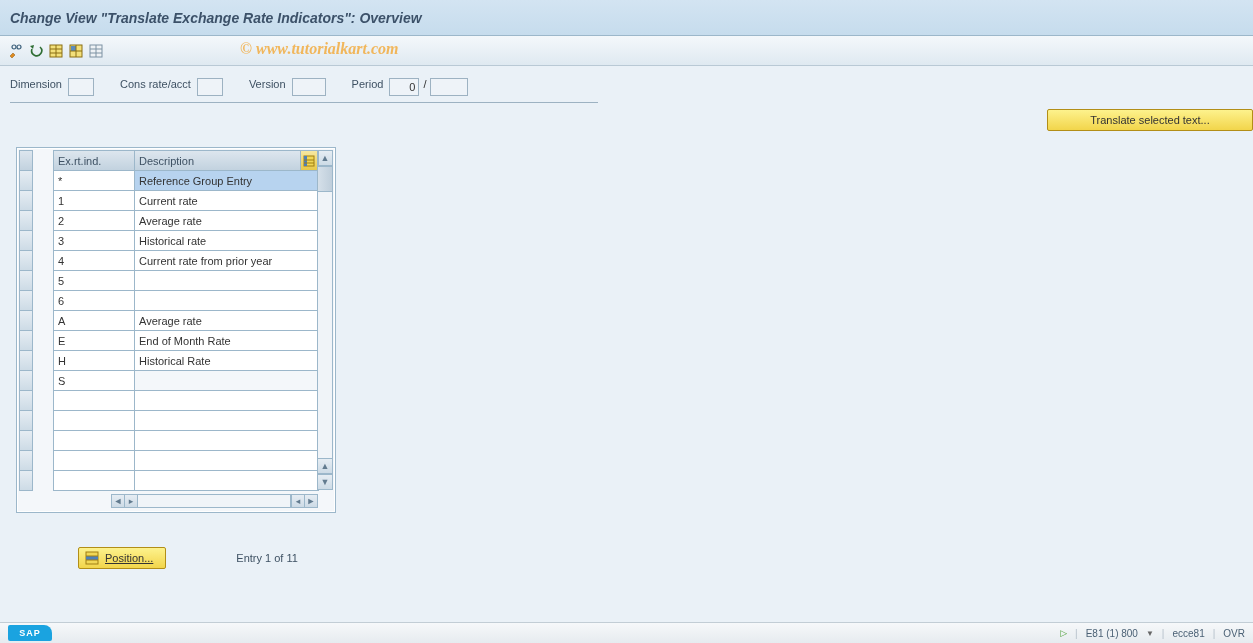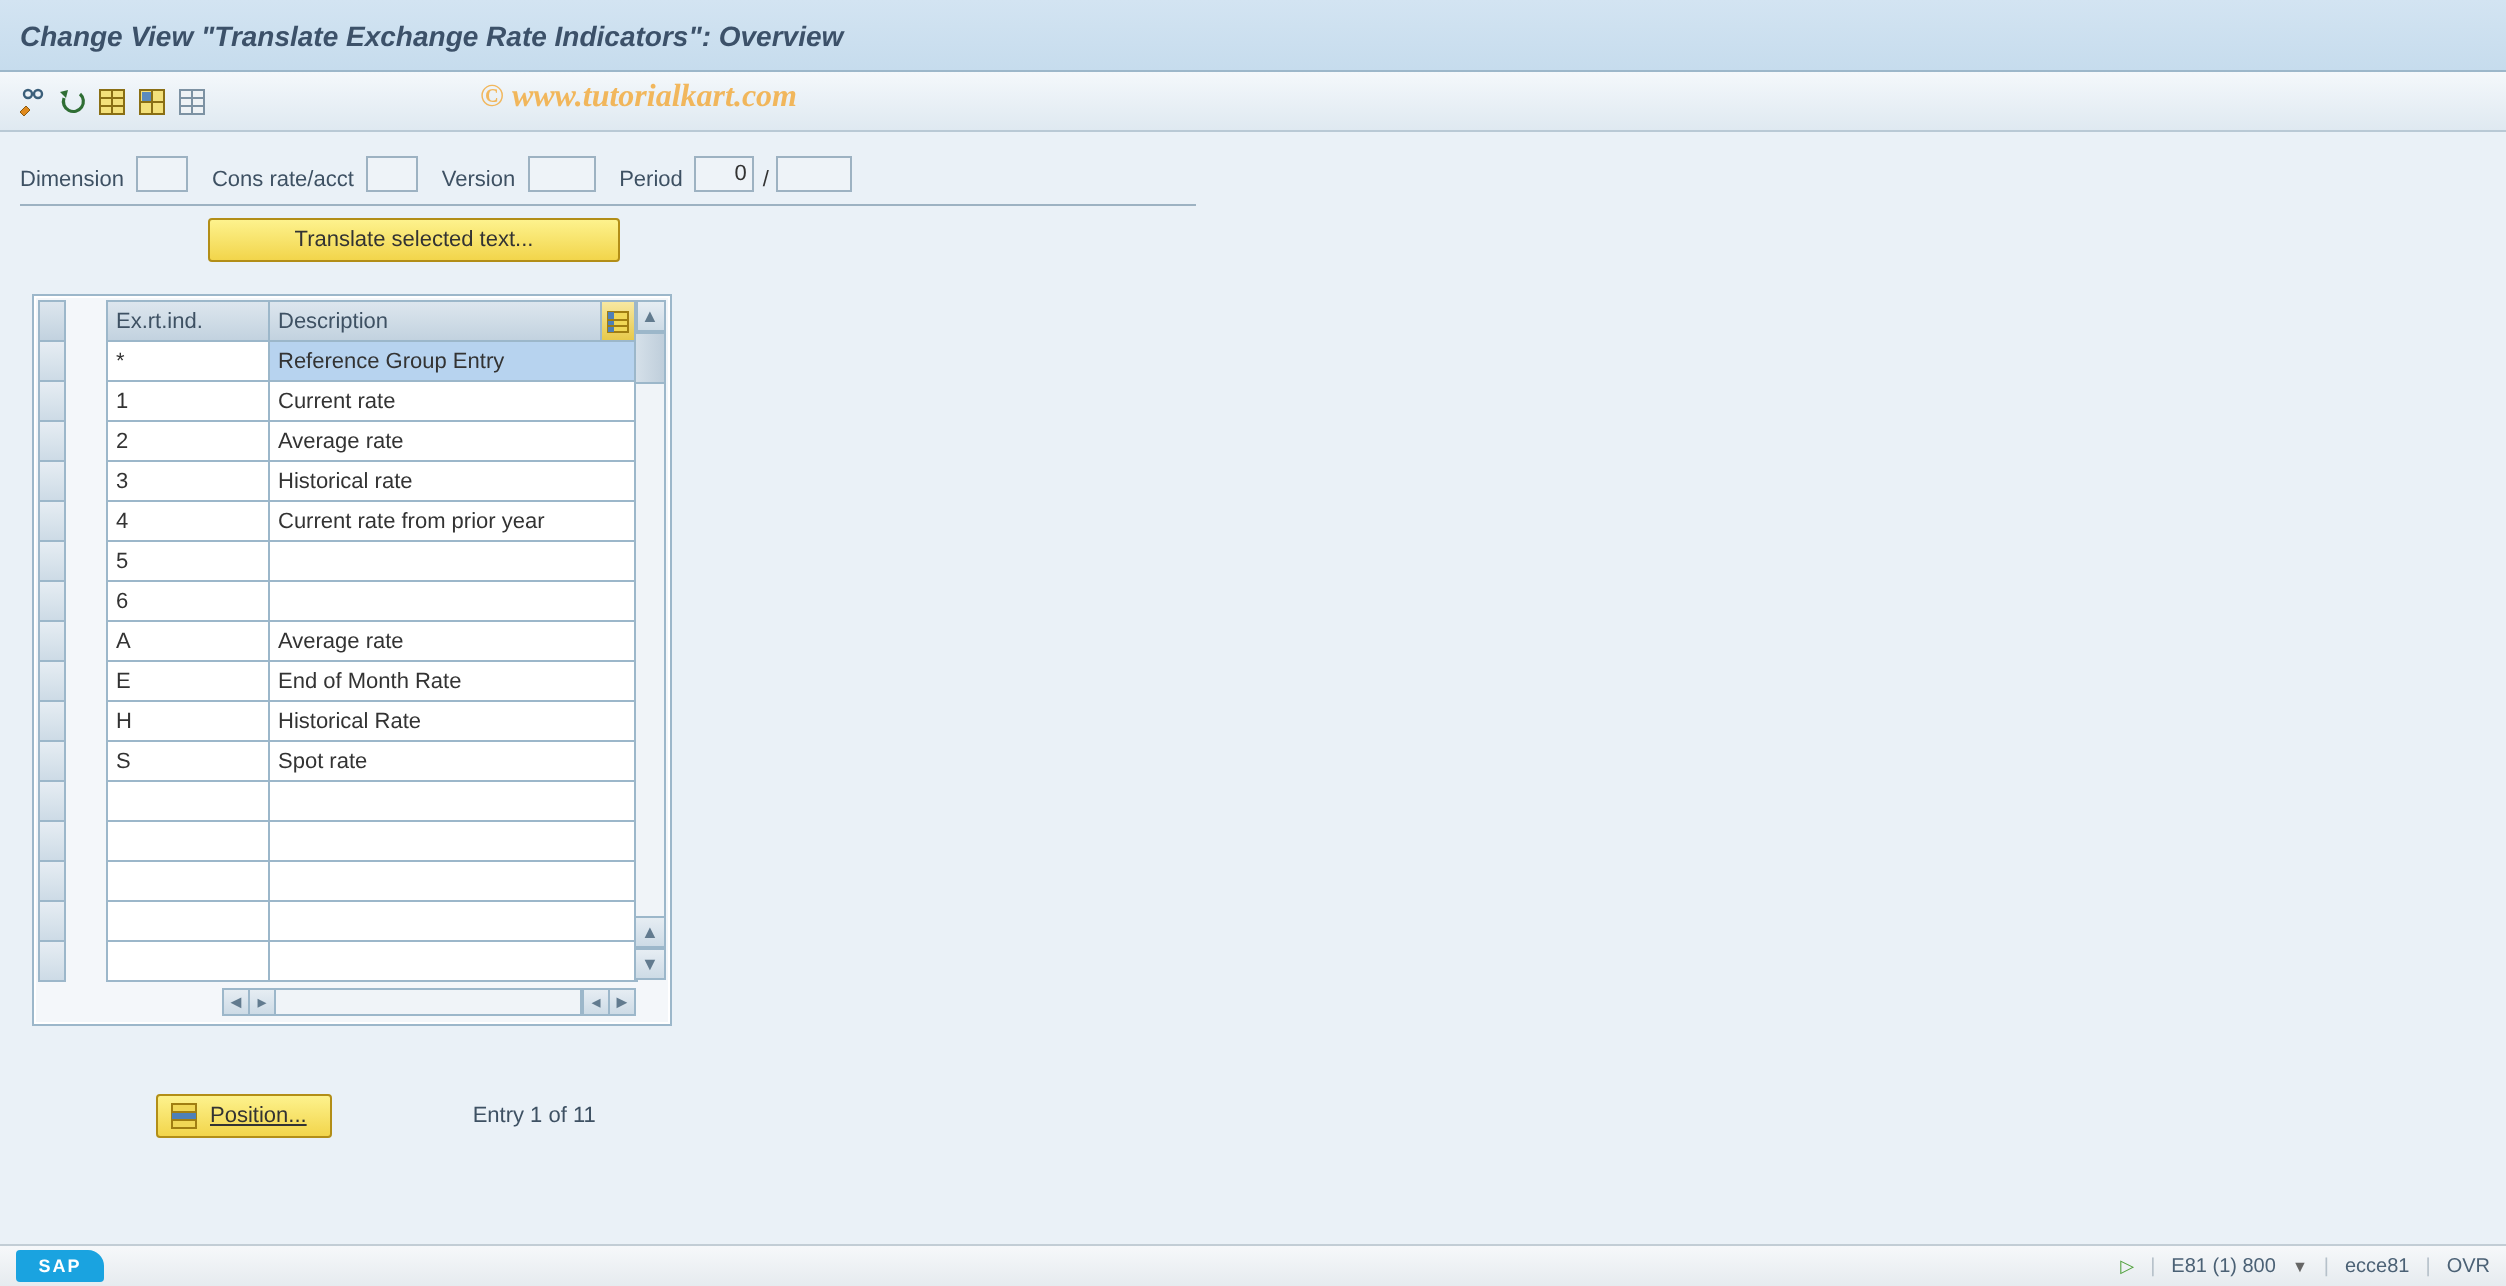--- a/index.html
+++ b/index.html
@@ -10,30 +10,30 @@
   .title-bar { height: 36px; background: linear-gradient(#d3e4f2, #c6dced); border-bottom: 1px solid #9cb7ca; display:flex; align-items:center; padding: 0 10px; }
   .title-text { font-size: 14px; font-weight: bold; font-style: italic; color: #3c5169; }
 
   
   .toolbar { height: 30px; background: linear-gradient(#f4f8fb, #dfe9f1); border-bottom: 1px solid #b9c9d5; display:flex; align-items:center; padding: 0 6px; gap:0px; position:relative; }
   .tool-btn { width: 18px; height: 18px; margin: 0 1px; border: 1px solid transparent; border-radius: 2px; display:flex; justify-content:center; align-items:center; cursor:pointer; }
   .watermark { position:absolute; top:4px; left:240px; font-size:16px; font-weight:bold; font-style:italic; color:rgba(243,167,52,0.8); font-family: "Times New Roman", serif; pointer-events:none; }
 
   
   .field-strip { display:flex; align-items:center; gap: 0; padding: 12px 10px 6px 10px; }
-  .field-group { display:flex; align-items:flex-end; margin-right: 12px; }
+  .field-group { display:flex; align-items:flex-start; margin-right: 26px; }
   .field-lbl { color:#3e5163; margin-right: 6px; }
   .sap-input { height: 18px; border: 1px solid #9db2c2; background: #eef3f8; padding: 0 3px; font-size:11px; color:#333; }
   .sap-input.ro { background: #eef3f8; }
   .sap-input.num { text-align:right; }
   .field-divider { border:none; border-top:1px solid #9db2c2; margin: 0 10px 0 10px; width: 588px; }
 
   
   .sap-btn { height: 22px; background: linear-gradient(#fdf28d, #f2d54b); border:1px solid #b28e17; border-radius:2px; padding: 0 16px; font-size:11px; cursor:pointer; color:#333; display:flex; align-items:center; justify-content:center; }
-  .translate-btn-row { display:flex; justify-content:flex-start; padding: 6px 0 16px 104px; }
+  .translate-btn-row { display:flex; justify-content:flex-end; padding: 6px 0 16px 104px; }
 
   
   .table-wrap { margin-left: 16px; width: 320px; border:1px solid #9cb7ca; background:#f4f7fa; padding: 2px; box-shadow: inset 0 0 0 1px #fff; }
   .grid-area { display:flex; }
   .sel-col { display:flex; flex-direction:column; }
   .sel-hdr, .sel-cell { width:14px; height:21px; border:1px solid #9cb7ca; background: linear-gradient(#e6edf3,#cddbe6); margin-bottom:-1px; }
   .sel-hdr { background: linear-gradient(#dde6ee,#c2d2df); }
   .sel-cell { cursor:pointer; }
   .data-col { display:flex; flex-direction:column; flex:1;margin-left:20px; }
   .col-hdr-row { display:flex; height:21px; margin-bottom:-1px; position:relative; }
@@ -209,21 +209,20 @@
           <div class="data-row">
             <div class="cell" style="width: 82px;">E</div>
             <div class="cell" style="flex: 1 1 0%;">End of Month Rate</div>
           </div>
           <div class="data-row">
             <div class="cell" style="width: 82px;">H</div>
             <div class="cell" style="flex: 1 1 0%;">Historical Rate</div>
           </div>
           <div class="data-row">
             <div class="cell" style="width: 82px;">S</div>
-            <div class="cell" style="flex: 1 1 0%;">Spot rate</div>
           </div>
           <div class="data-row">
             <div class="cell" style="width: 82px;"></div>
             <div class="cell" style="flex: 1 1 0%;"></div>
           </div>
           <div class="data-row">
             <div class="cell" style="width: 82px;"></div>
             <div class="cell" style="flex: 1 1 0%;"></div>
           </div>
           <div class="data-row">

